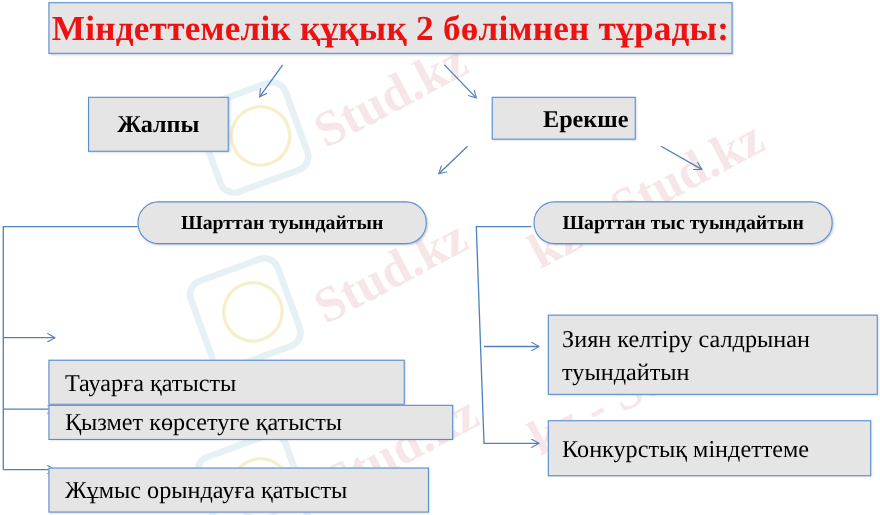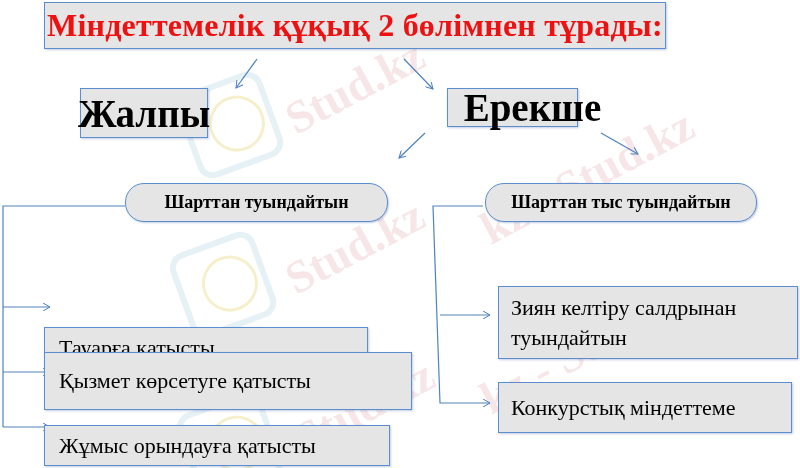--- a/index.html
+++ b/index.html
@@ -16,21 +16,21 @@
       color: #000;
       display: flex; align-items: center;
       box-shadow: 1px 1px 2px rgba(80,110,160,0.35);
     }
     .title {
       left: 44px; top: 2px; width: 622px; height: 47px;
       justify-content: center;
       color: #ee1111; font-weight: bold; font-size: 32px;
       letter-spacing: 0.2px;
     }
-    .lvl1 { font-weight: bold; font-size: 39px; justify-content: center; }
+    .lvl1 { font-weight: bold; font-size: 22px; justify-content: center; }
     .lvl2 { font-weight: bold; font-size: 18px; justify-content: center; border-radius: 19px; }
     .leaf { font-size: 22px; padding-left: 14px; }
     .leaf2 { font-size: 22px; padding-left: 12px; line-height: 30px; align-items: center; }
     svg.lines { position: absolute; left: 0; top: 0; width: 800px; height: 468px; pointer-events: none; }
     .wm {
       position: absolute; color: rgba(215,140,150,0.22); font-weight: bold;
       font-size: 46px; transform: rotate(-28deg); white-space: nowrap;
       pointer-events: none;
     }
     .logo {
@@ -83,17 +83,17 @@
 
 <div class="box title">Міндеттемелік құқық 2 бөлімнен тұрады:</div>
 
 <div class="box lvl1" style="left:80px; top:88px; width:128px; height:50px;">Жалпы</div>
 <div class="box lvl1" style="left:447px; top:88px; width:131px; height:39px;padding-left:40px;">Ерекше</div>
 
 <div class="box lvl2" style="left:125px; top:183px; width:263px; height:39px;">Шарттан туындайтын</div>
 <div class="box lvl2" style="left:485px; top:183px; width:272px; height:39px;">Шарттан тыс туындайтын</div>
 
 <div class="box leaf" style="left:44px; top:287px; width:324px; height:41px;margin-top:40px;">Тауарға қатысты</div>
-<div class="box leaf" style="left:44px; top:352px; width:368px; height:58px;">Қызмет көрсетуге қатысты</div>
+<div class="box leaf" style="left:44px; top:368px; width:368px; height:32px;">Қызмет көрсетуге қатысты</div>
 <div class="box leaf" style="left:44px; top:425px; width:346px; height:41px;">Жұмыс орындауға қатысты</div>
 
 <div class="box leaf2" style="left:498px; top:286px; width:300px; height:73px;">Зиян келтіру салдрынан туындайтын</div>
 <div class="box leaf2" style="left:498px; top:382px; width:294px; height:51px;">Конкурстық міндеттеме</div>
 
 </body></html>

